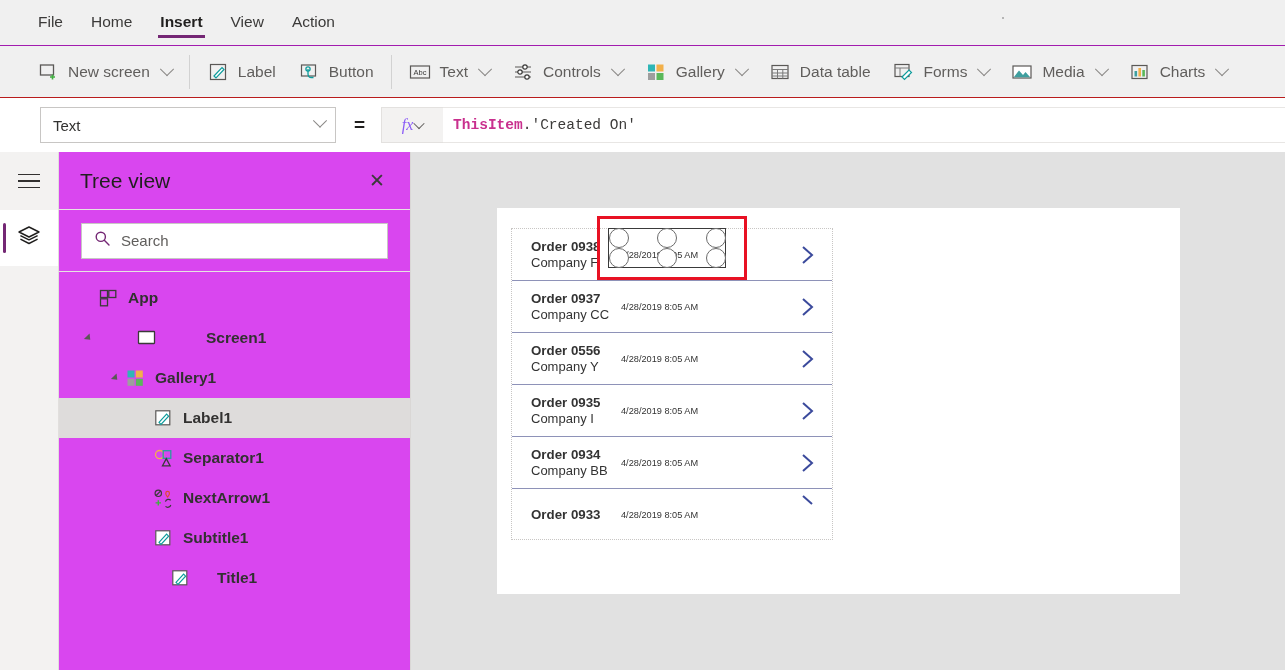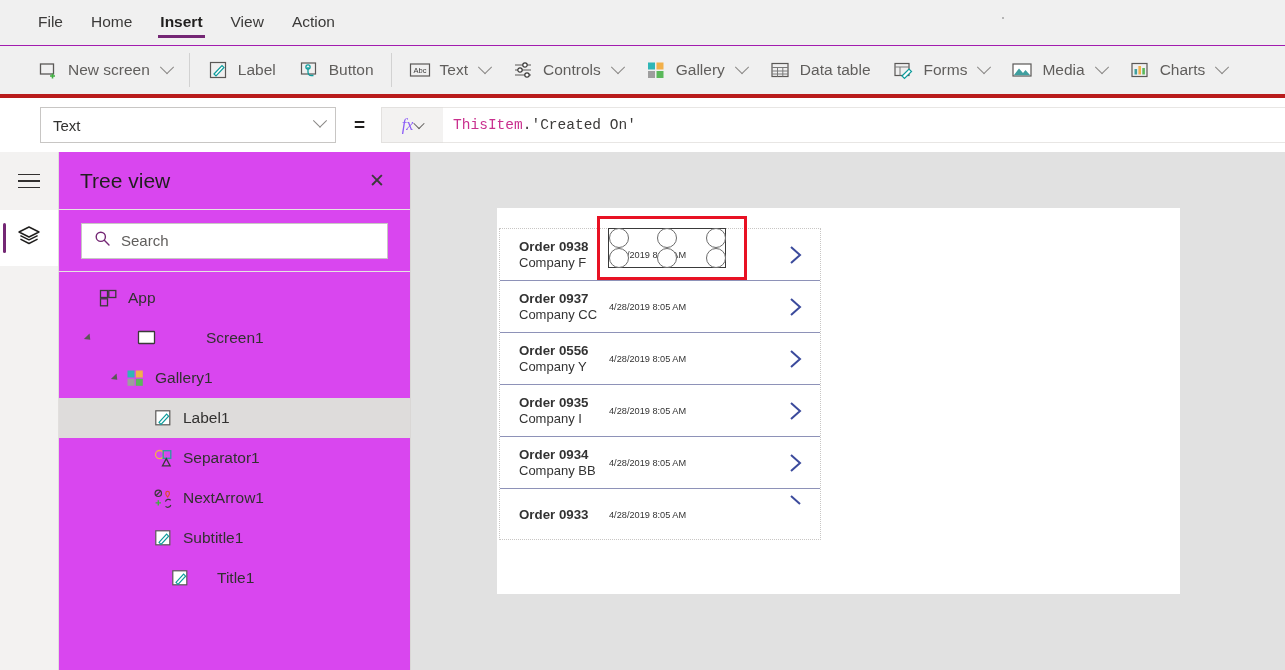--- a/index.html
+++ b/index.html
@@ -61,21 +61,21 @@
     width: 2px; height: 2px;
     background: #b5b5b5;
   }
 
   
   .ribbon {
     position: absolute;
     left: 0; top: 46px;
     width: 1285px; height: 52px;
     background: #f0f0f0;
-    border-bottom: 4px solid #b91c1c;
+    border-bottom: 1px solid #b91c1c;
     display: flex;
     align-items: center;
     box-sizing: border-box;
     overflow: hidden;
   }
   .ribbon-group {
     display: flex;
     align-items: center;
     height: 52px;
     padding: 0 4px;
@@ -184,21 +184,21 @@
     display: flex;
     align-items: center;
     padding-left: 10px;
     box-sizing: border-box;
     font-family: "Liberation Mono", monospace;
     font-size: 14.5px;
     cursor: text;
     overflow: hidden;
     white-space: nowrap;
   }
-  .tok-obj { color: #c9308e; }
+  .tok-obj { color: #c9308e; font-weight: bold; }
   .tok-plain { color: #3b3a39; }
 
   
   .rail {
     position: absolute;
     left: 0; top: 152px;
     width: 59px; height: 518px;
     background: #f3f2f1;
     border-right: 1px solid #e1dfdd;
     box-sizing: border-box;
@@ -289,20 +289,21 @@
     padding: 0 12px;
     box-sizing: border-box;
     cursor: text;
   }
   .search-ph {
     font-size: 15px;
     color: #605e5c;
   }
   .tree-list {
     padding-top: 6px;
+    font-weight: bold;
   }
   .tree-row {
     height: 40px;
     display: flex;
     align-items: center;
     cursor: pointer;
     box-sizing: border-box;
   }
   .tree-row.selected { background: #dedcdb; }
   .tree-twisty {
@@ -342,21 +343,21 @@
     overflow: hidden;
   }
   .screen {
     position: absolute;
     left: 86px; top: 56px;
     width: 683px; height: 386px;
     background: #ffffff;
   }
   .gallery {
     position: absolute;
-    left: 2px; top: 20px;
+    left: 14px; top: 20px;
     width: 322px; height: 312px;
     border: 1px dotted #c8c6c4;
     box-sizing: border-box;
   }
   .grow {
     position: relative;
     height: 52px;
     border-bottom: 1px solid #8e92b8;
     box-sizing: border-box;
     display: flex;

